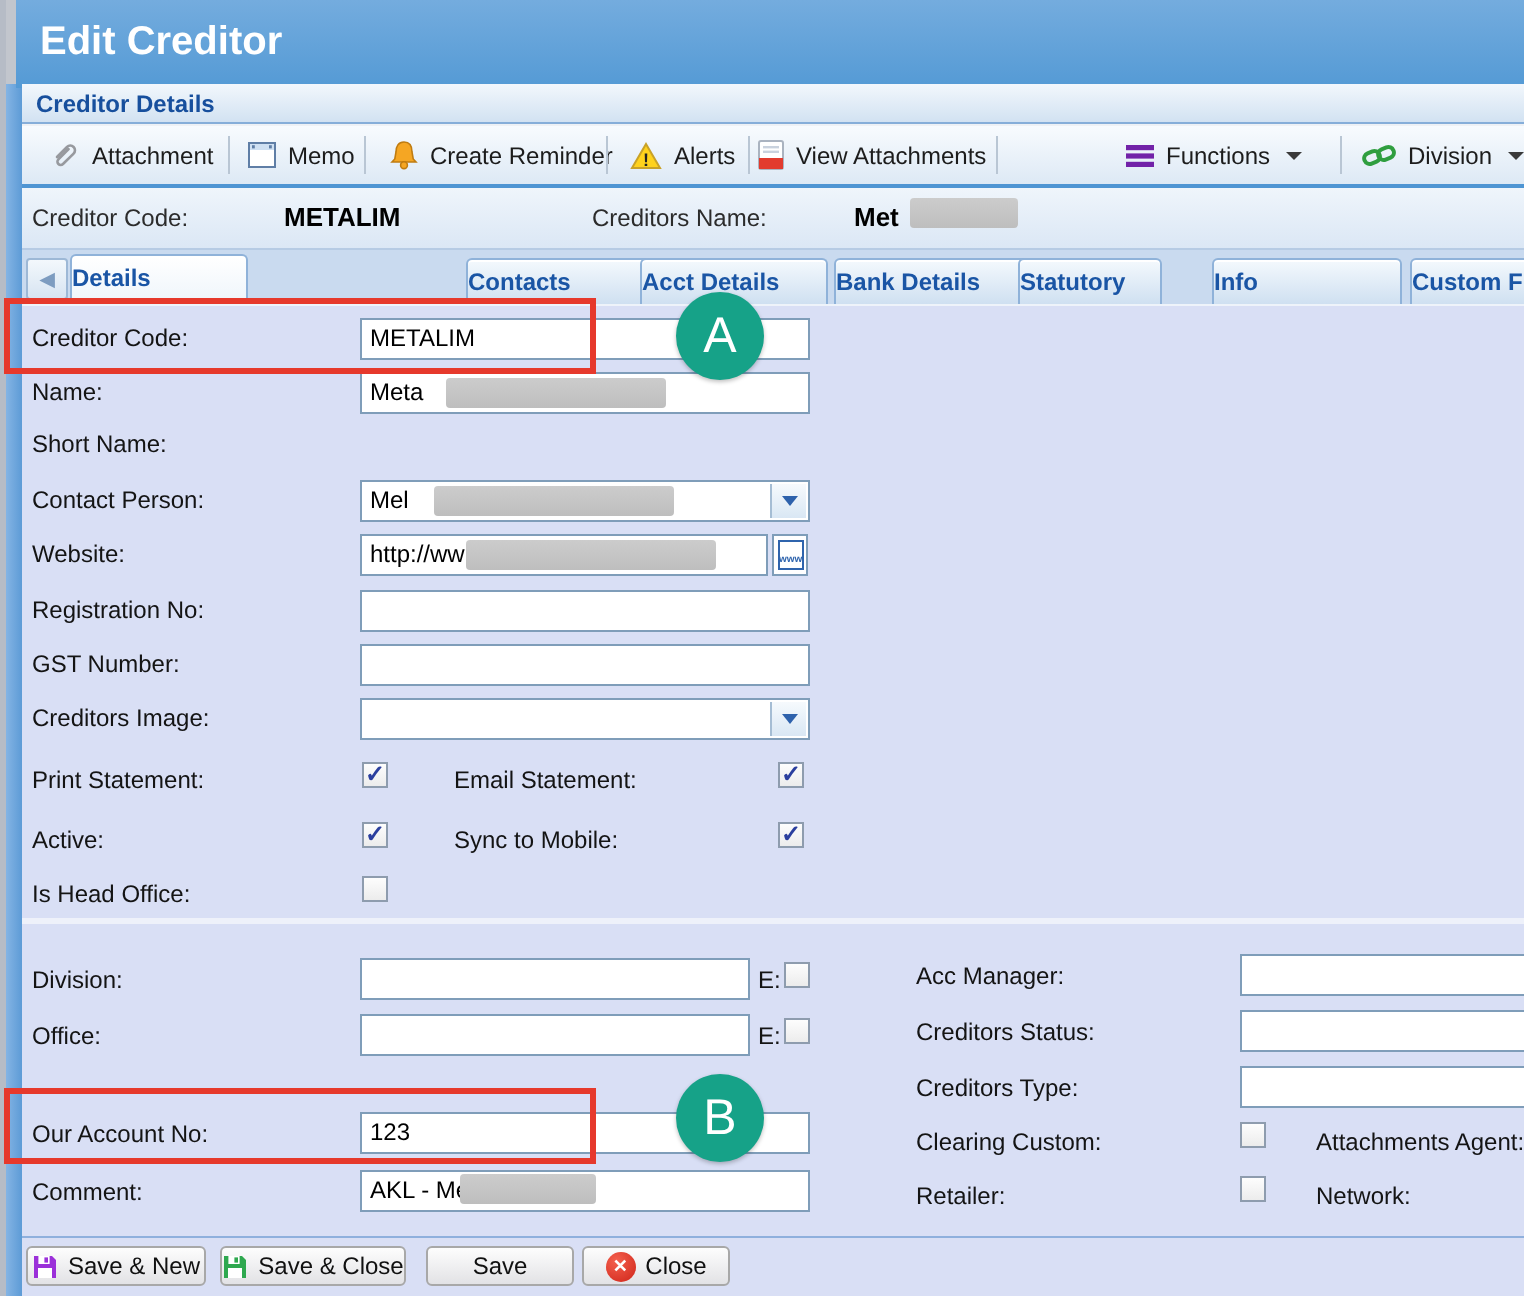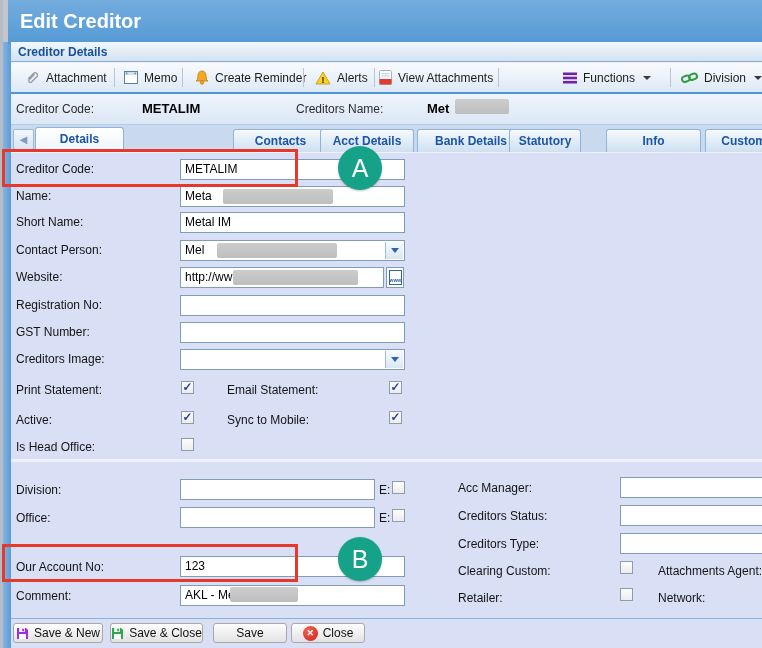--- a/index.html
+++ b/index.html
@@ -33,21 +33,21 @@
   .rec-lbl{position:absolute;font-size:12px;color:#2c2c2c;}
   .rec-val{position:absolute;font-size:13px;font-weight:bold;color:#000;}
 
   
   .tabstrip{position:absolute;left:11px;top:125px;width:751px;height:27px;background:#c9daef;}
   .arrow-btn{position:absolute;left:2px;top:4px;width:21px;height:21px;
     background:linear-gradient(#f3f8fc,#d7e4f2);border:1px solid #9db8d6;border-radius:2px;
     color:#7d9cc0;text-align:center;line-height:19px;font-size:13px;box-sizing:border-box;}
   .tab{position:absolute;top:4px;height:23px;border:1px solid #8fb2d9;border-bottom:none;
     border-radius:3px 3px 0 0;background:linear-gradient(#f4f9fd,#cfe0f1);color:#1a55a5;
-    font-weight:bold;font-size:12px;text-align:center;line-height:22px;
+    font-weight:bold;font-size:12px;text-align:left;line-height:22px;
     box-shadow:inset 0 1px 0 #fff;box-sizing:border-box;}
   .tab.selected{top:2px;height:25px;background:linear-gradient(#ffffff,#eef5fb);z-index:2;}
 
   
   .form-bg{position:absolute;left:11px;top:152px;width:751px;height:466px;background:#d9dff5;
     border-top:1px solid #eef3fa;box-sizing:border-box;}
   .divider{position:absolute;left:11px;top:459px;width:751px;height:3px;background:#eef1fa;}
   .lbl{position:absolute;font-size:12px;color:#141414;white-space:nowrap;}
   .tb{position:absolute;height:21px;background:#fff;border:1px solid #7f9db9;font-size:12px;
     color:#000;line-height:19px;padding-left:4px;box-sizing:border-box;white-space:nowrap;}
@@ -181,21 +181,20 @@
   <div class="divider"></div>
 
   <span class="lbl" style="left:16px;top:162px">Creditor Code:</span>
   <div class="tb" style="left:180px;top:159px;width:225px">METALIM</div>
 
   <span class="lbl" style="left:16px;top:189px">Name:</span>
   <div class="tb" style="left:180px;top:186px;width:225px">Meta</div>
   <div class="redact" style="left:223px;top:189px;width:110px;height:15px"></div>
 
   <span class="lbl" style="left:16px;top:215px">Short Name:</span>
-  <div class="tb" style="left:180px;top:212px;width:225px">Metal IM</div>
 
   <span class="lbl" style="left:16px;top:243px">Contact Person:</span>
   <div class="tb" style="left:180px;top:240px;width:225px"><span>Mel</span>
     <span class="combo-btn">
         <span class="chev"></span>
       </span>
   </div>
   <div class="redact" style="left:217px;top:243px;width:120px;height:15px"></div>
 
   <span class="lbl" style="left:16px;top:270px">Website:</span>

